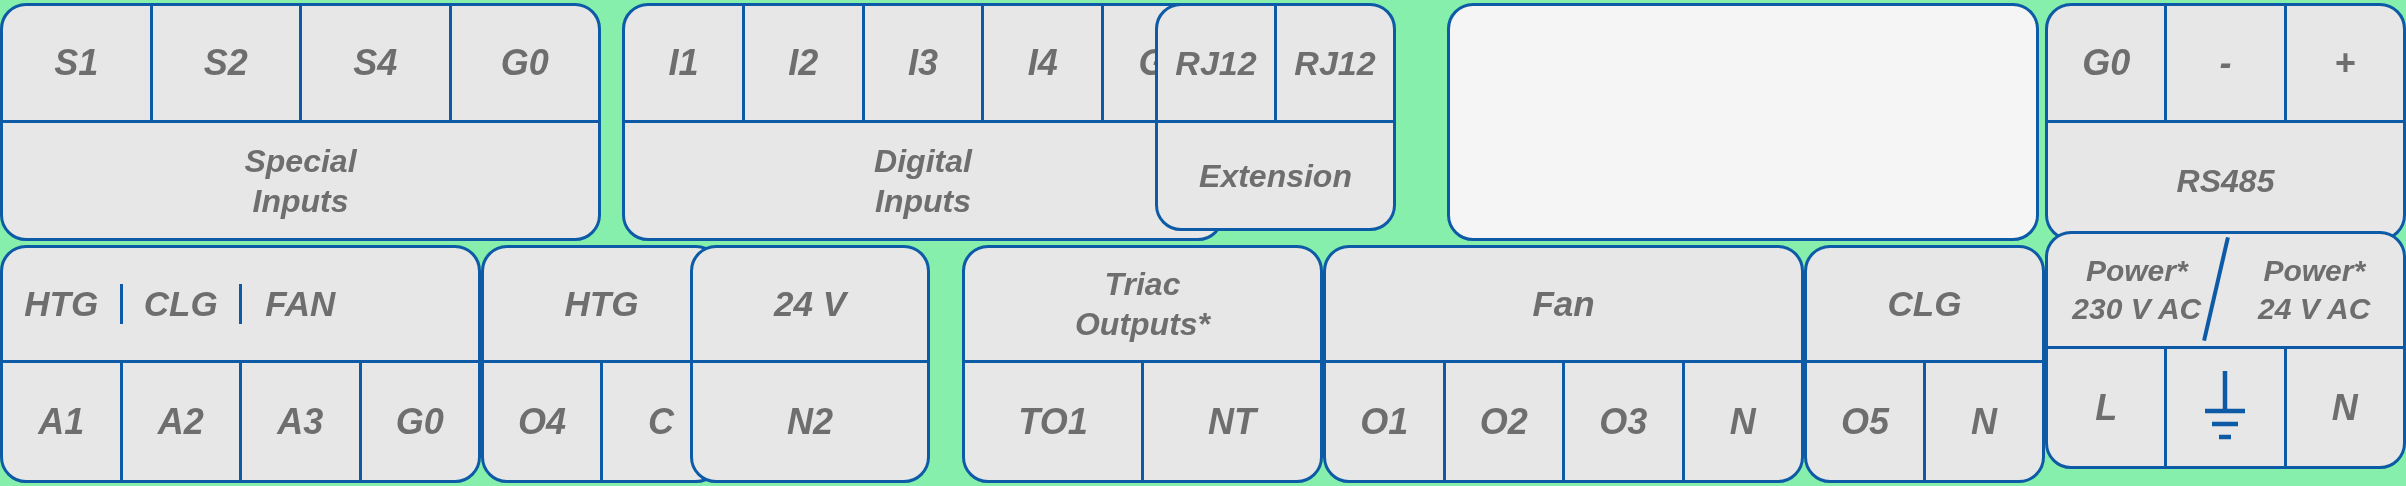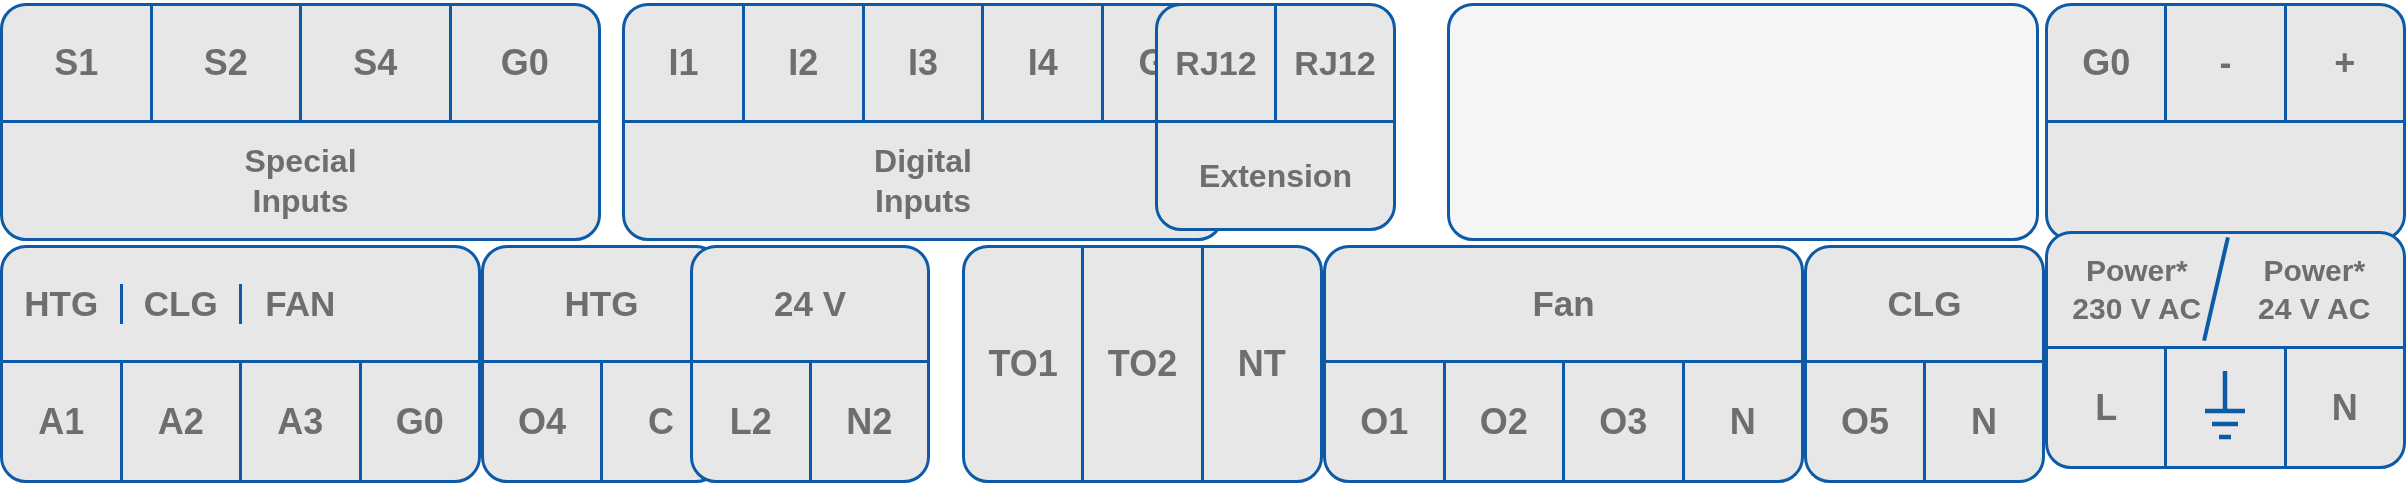--- a/index.html
+++ b/index.html
@@ -5,23 +5,23 @@
   :root{
     --blue:#0d5aa7;
     --fill:#e7e7e7;
     --blank:#f5f5f6;
     --txt:#6e6e6e;
   }
   html,body{margin:0;padding:0;background:#000;}
   .board{
     position:relative;
     width:2406px;height:486px;
-    background:#ffffff;
+    background:#86efac;
     font-family:"Liberation Sans","DejaVu Sans",sans-serif;
-    font-weight:bold;color:var(--txt);
+    font-weight:bold;color:var(--txt);font-style:italic;
   }
   .block{
     position:absolute;
     box-sizing:border-box;
     border:3px solid var(--blue);
     border-radius:26px;
     background:var(--fill);
     overflow:hidden;
     display:flex;flex-direction:column;
   }
@@ -99,20 +99,23 @@
   <div class="block top blank" style="left:1447px;top:3px;width:592px;height:238px;">
     <span></span>
   </div>
 
   <div class="block top" style="left:2045px;top:3px;width:361px;height:238px;">
     <div class="trow">
       <div class="cell">G0</div>
       <div class="cell">-</div>
       <div class="cell">+</div>
     </div>
+    <div class="lrow glabel">
+      <span>RS485</span>
+    </div>
   </div>
 
   <div class="block bot" style="left:0;top:245px;width:481px;height:238px;">
     <div class="lrow trow" style="flex:none;height:112px;">
       <div class="cell alabel">HTG</div>
       <div class="cell alabel">CLG</div>
       <div class="cell alabel">FAN</div>
       <div class="cell alabel"></div>
     </div>
     <div class="trow">
@@ -131,29 +134,33 @@
       <div class="cell">O4</div>
       <div class="cell">C</div>
     </div>
   </div>
 
   <div class="block bot" style="left:690px;top:245px;width:240px;height:238px;">
     <div class="lrow alabel">
       <span>24 V</span>
     </div>
     <div class="trow">
-      <div class="cell">L2</div>
       <div class="cell">N2</div>
     </div>
   </div>
 
   <div class="block bot" style="left:962px;top:245px;width:361px;height:238px;">
+    <div class="lrow glabel">
+      <div>
+        <span style="display:block">Triac</span>
+        <span style="display:block">Outputs*</span>
+      </div>
+    </div>
     <div class="trow">
       <div class="cell">TO1</div>
-      <div class="cell">TO2</div>
       <div class="cell">NT</div>
     </div>
   </div>
 
   <div class="block bot" style="left:1323px;top:245px;width:481px;height:238px;">
     <div class="lrow alabel">
       <span>Fan</span>
     </div>
     <div class="trow">
       <div class="cell">O1</div>

